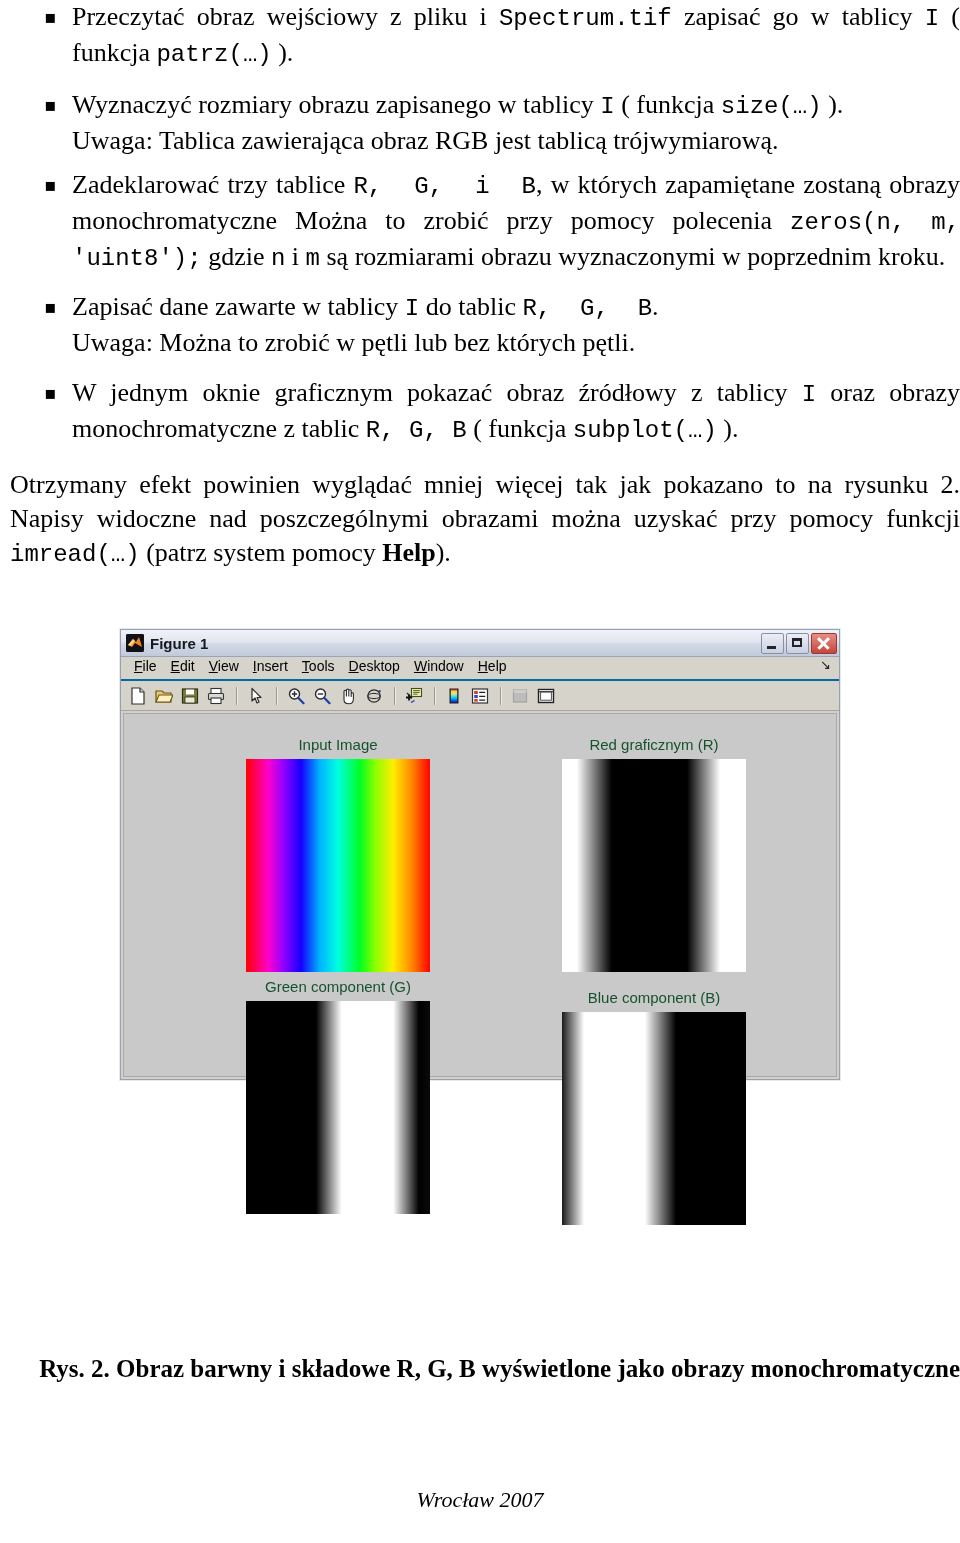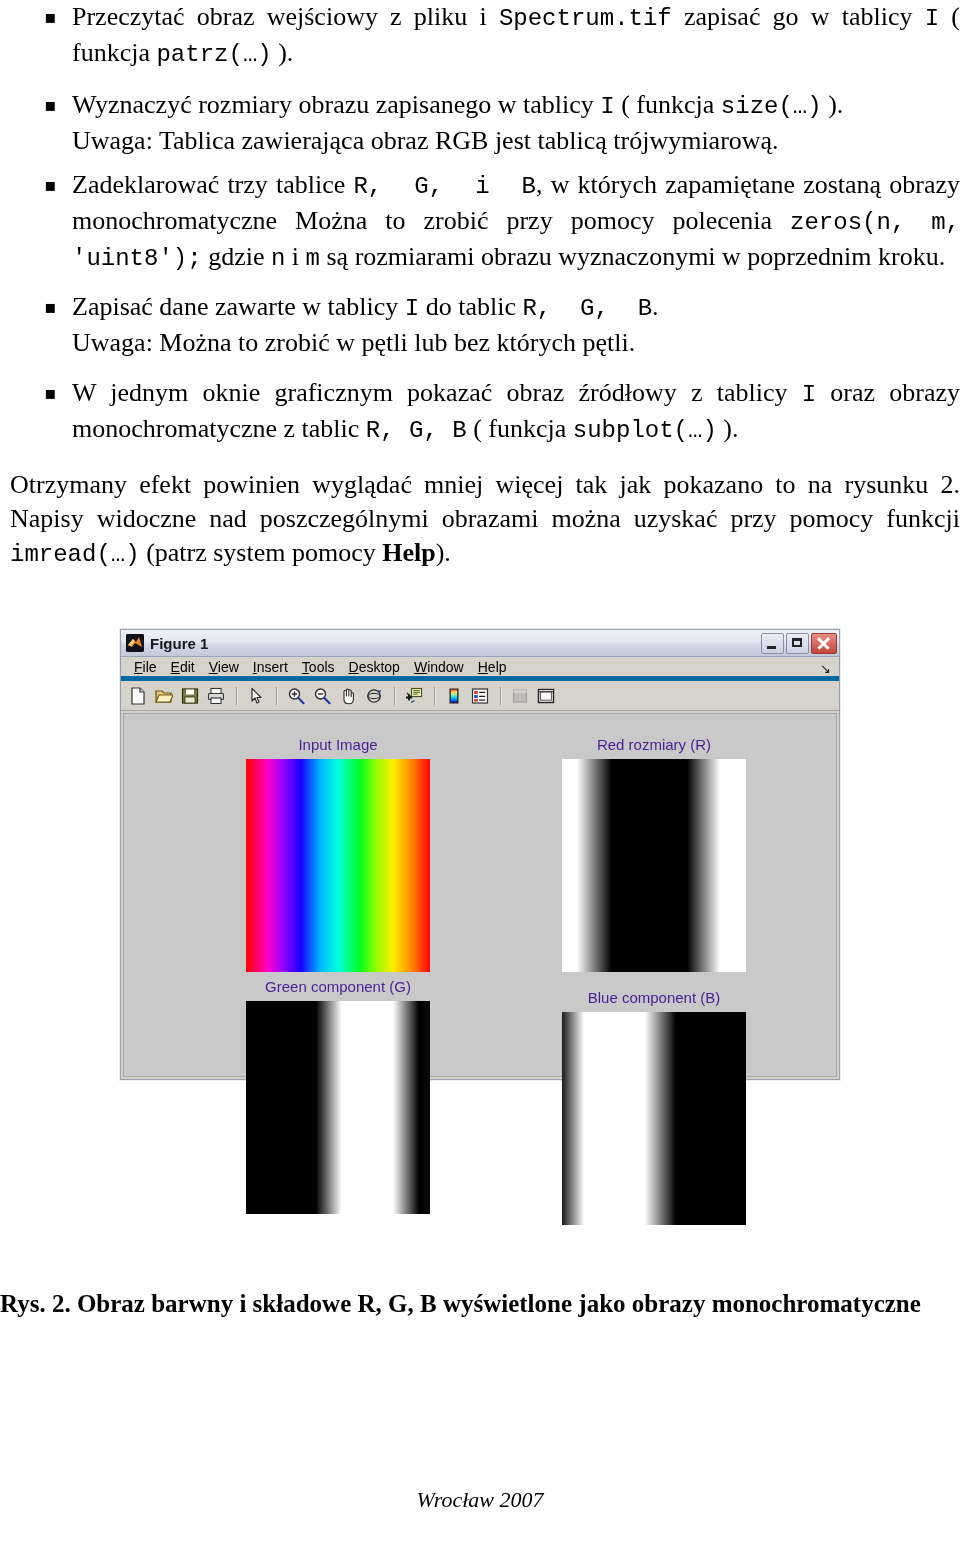--- a/index.html
+++ b/index.html
@@ -135,23 +135,23 @@
     left: 4px; top: 8px;
     width: 15px; height: 2.5px;
     background: #ffffff;
   }
   .glyph-close::before { transform: rotate(45deg); }
   .glyph-close::after { transform: rotate(-45deg); }
 
   .menubar {
     height: 24px;
     background: #d6d3cb;
-    border-bottom: 5px solid #0369a1;
+    border-bottom: 2px solid #0369a1;
     display: flex;
-    align-items: flex-end;
+    align-items: flex-start;
     padding-left: 6px;
     box-sizing: border-box;
   }
   .menu-item {
     font-family: "Liberation Sans", sans-serif;
     font-size: 14px;
     color: #000;
     padding: 1px 7px;
     white-space: nowrap;
   }
@@ -196,34 +196,34 @@
     bottom: 2px;
     background: #c9c9c9;
     border: 1px solid #a8a8a8;
     box-sizing: border-box;
   }
 
   .subplot { position: absolute; }
   .subplot-title {
     font-family: "Liberation Sans", sans-serif;
     font-size: 15px;
-    color: #4c1d95;
+    color: #14532d;
     text-align: center;
     margin-bottom: 6px;
     white-space: nowrap;
   }
   .img-box { width: 184px; height: 213px; }
 
   
   .caption {
     position: absolute;
     left: 0;
-    top: 1290px;
+    top: 1355px;
     width: 960px;
-    text-align: left;
+    text-align: right;
     font-size: 25px;
     font-weight: bold;
     font-family: "Liberation Serif", serif;
   }
   .footer {
     position: absolute;
     left: 0;
     top: 1486px;
     width: 960px;
     text-align: center;
@@ -420,21 +420,21 @@
       </div>
 
     <div class="fig-canvas">
 
       <div class="subplot" style="left:122px; top:22px;">
         <div class="subplot-title">Input Image</div>
         <div class="img-box" id="img-0" style="background: linear-gradient(to right, rgb(255, 0, 0) 0%, rgb(255, 0, 204) 12%, rgb(153, 0, 255) 20%, rgb(21, 0, 255) 30%, rgb(0, 179, 255) 40%, rgb(0, 255, 225) 50%, rgb(0, 255, 34) 62%, rgb(136, 255, 0) 70%, rgb(255, 238, 0) 80%, rgb(255, 136, 0) 90%, rgb(255, 0, 0) 100%);"></div>
       </div>
 
       <div class="subplot" style="left:438px; top:22px;">
-        <div class="subplot-title">Red rozmiary (R)</div>
+        <div class="subplot-title">Red graficznym (R)</div>
         <div class="img-box" id="img-1" style="background: linear-gradient(to right, rgb(255, 255, 255) 0%, rgb(255, 255, 255) 8%, rgb(0, 0, 0) 27%, rgb(0, 0, 0) 68%, rgb(255, 255, 255) 86%, rgb(255, 255, 255) 100%);"></div>
       </div>
 
       <div class="subplot" style="left:122px; top:264px;">
         <div class="subplot-title">Green component (G)</div>
         <div class="img-box" id="img-2" style="background: linear-gradient(to right, rgb(0, 0, 0) 0%, rgb(0, 0, 0) 38%, rgb(255, 255, 255) 52%, rgb(255, 255, 255) 80%, rgb(0, 0, 0) 94%, rgb(10, 10, 10) 100%);"></div>
       </div>
 
       <div class="subplot" style="left:438px; top:275px;">
         <div class="subplot-title">Blue component (B)</div>

